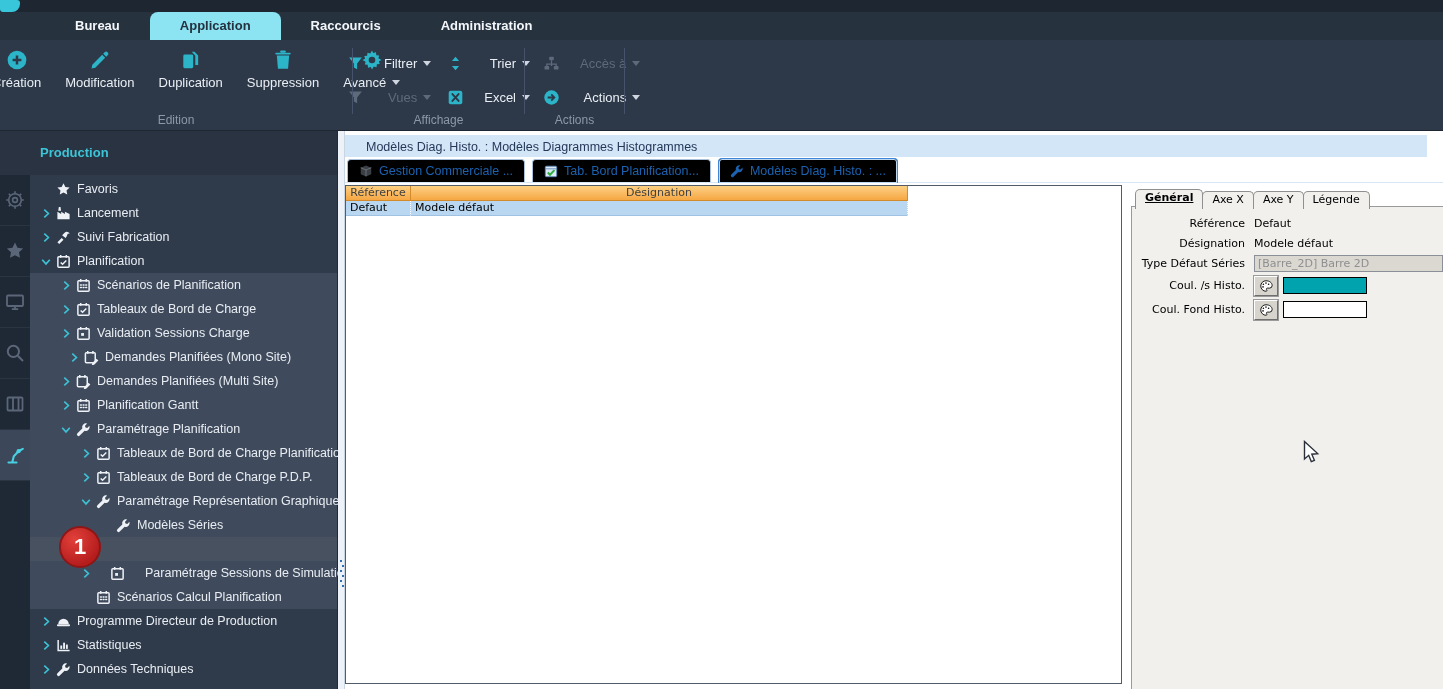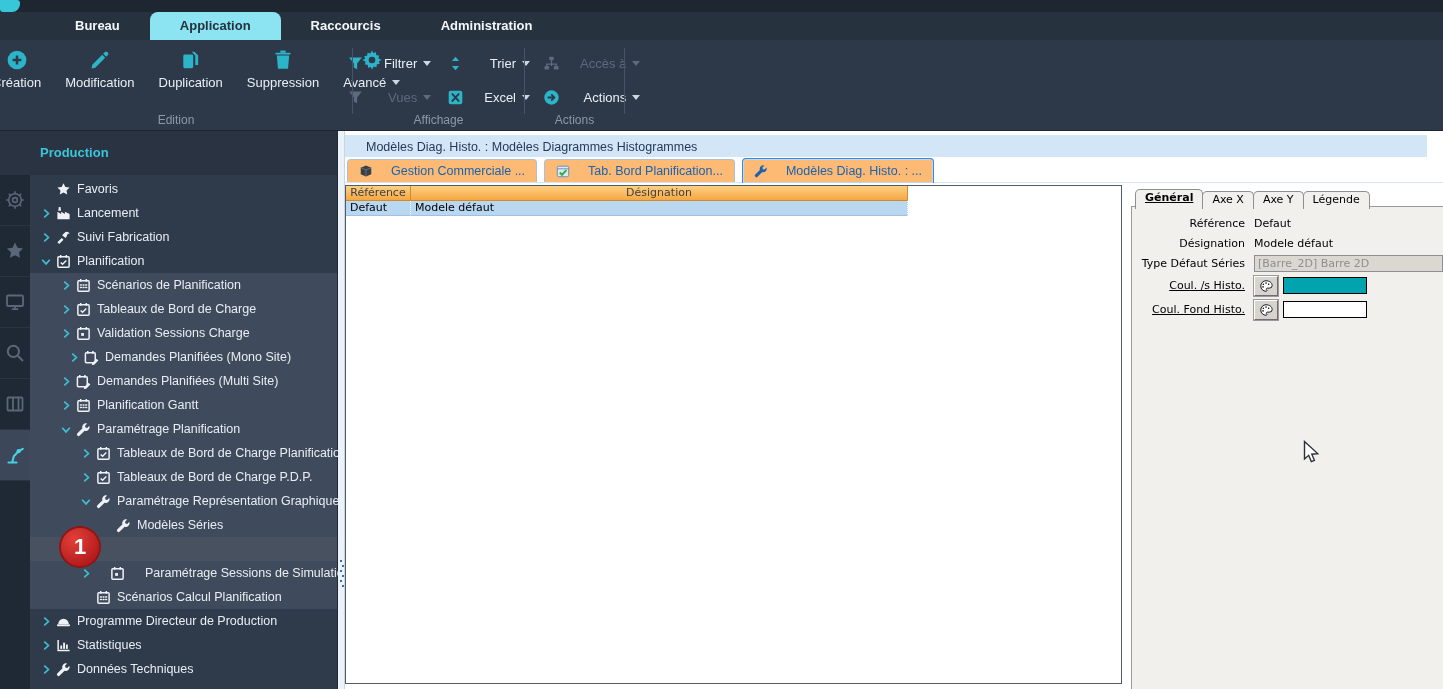--- a/index.html
+++ b/index.html
@@ -65,21 +65,21 @@
   .grip i:nth-child(odd){margin-left:1px;}
   .grip i:nth-child(even){margin-left:3px;}
 
   
   .content{position:absolute;left:345px;top:131px;right:0;bottom:0;background:#ffffff;}
   .titlebar{position:absolute;left:0;top:4px;right:16px;height:24px;background:#d2e6f8;display:flex;align-items:center;box-sizing:border-box;}
   .titlebar .ic{width:14px;height:14px;color:#8a9099;margin-right:7px;}
   .title-text{font-size:12.5px;color:#253858;}
   .doc-tabs{position:absolute;left:0;top:26px;right:0;height:26px;display:flex;align-items:flex-end;gap:7px;padding-left:2px;
     border-bottom:1px solid #d7e5f5;box-sizing:border-box;background:#ffffff;}
-  .doc-tab{display:flex;align-items:center;gap:18px;height:22px;padding:0 11px;background:#fdba74;
+  .doc-tab{display:flex;align-items:center;gap:6px;height:22px;padding:0 11px;background:#000000;
     border:1px solid #a8c0dc;border-bottom:none;border-radius:4px 4px 0 0;color:#1b62b0;font-size:12.5px;white-space:nowrap;cursor:default;}
   .doc-tab .ic{width:14px;height:14px;}
   .doc-tab.active{border-color:#3f86d6;height:24px;margin-bottom:-1px;z-index:2;box-shadow:inset 0 0 0 1px #bcd8f2;}
   .content-body{position:absolute;left:0;top:52px;right:0;bottom:0;background:#ffffff;}
   .table-panel{position:absolute;left:0;top:2px;width:777px;bottom:5px;border:1px solid #525c68;background:#ffffff;box-sizing:border-box;
     font-family:"DejaVu Sans",sans-serif;}
   .thead{display:flex;}
   .th{height:15px;line-height:14px;font-size:11px;text-align:center;color:#414141;box-sizing:border-box;
     background:linear-gradient(180deg,#fdd084,#f6a743);border-right:1px solid #d28a2a;border-bottom:1px solid #d28a2a;cursor:default;}
   .trow{display:flex;}
@@ -88,21 +88,21 @@
 
   
   .inspector{position:absolute;left:786px;top:0;right:0;bottom:0;font-family:"DejaVu Sans",sans-serif;}
   .insp-tabs{position:absolute;left:4px;top:6px;display:flex;z-index:2;}
   .insp-tab{height:17px;line-height:16px;padding:0 9px;font-size:11px;color:#000;background:#f1f0ed;
     border:1px solid #8f8f8f;border-bottom:none;border-radius:5px 5px 0 0;margin-right:-1px;margin-top:2px;cursor:default;white-space:nowrap;}
   .insp-tab.active{font-weight:bold;text-decoration:underline;margin-top:0;height:19px;margin-bottom:-1px;background:#f1f0ed;z-index:3;position:relative;}
   .insp-body{position:absolute;left:0;right:0;top:23px;bottom:0;background:#f1f0ed;
     border-left:1px solid #9a9a9a;border-top:1px solid #9a9a9a;box-sizing:border-box;padding-top:7px;}
   .frow{display:flex;align-items:center;min-height:19px;margin-bottom:1px;}
-  .frow.color{height:23px;text-decoration:underline;}
+  .frow.color{height:23px;}
   .flabel{width:113px;text-align:right;font-size:11px;color:#000;margin-right:9px;flex:none;white-space:nowrap;}
   .fvalue{font-size:11px;color:#000;white-space:nowrap;}
   .inp-dis{flex:1;height:17px;line-height:16px;background:#dbd8d2;border:1px solid #8a8f98;color:#8f8f8f;
     font-size:11px;padding:0 3px;white-space:nowrap;overflow:hidden;box-sizing:border-box;}
   .picker{width:24px;height:20px;background:#d7d4cd;border:1px solid;border-color:#ffffff #6e6e6e #6e6e6e #ffffff;
     outline:1px solid #9a9a9a;display:flex;align-items:center;justify-content:center;margin-right:5px;box-sizing:border-box;cursor:default;}
   .picker .ic{width:14px;height:14px;}
   .swatch{width:82px;height:15px;border:1px solid #000;box-sizing:content-box;}
 
   .cursor{position:absolute;left:1303px;top:440px;z-index:9;}

